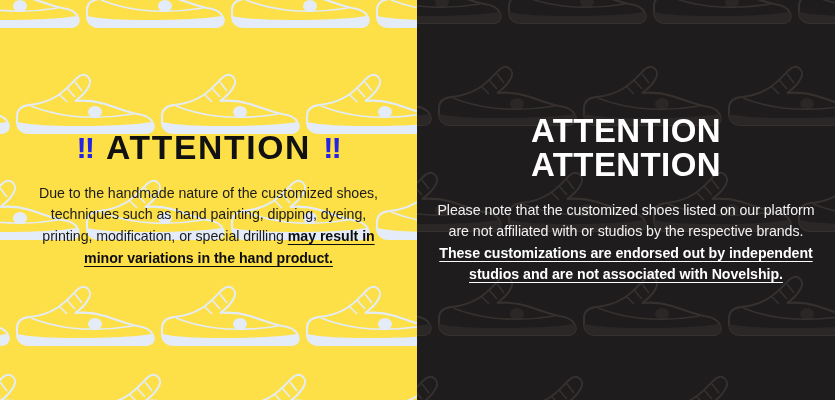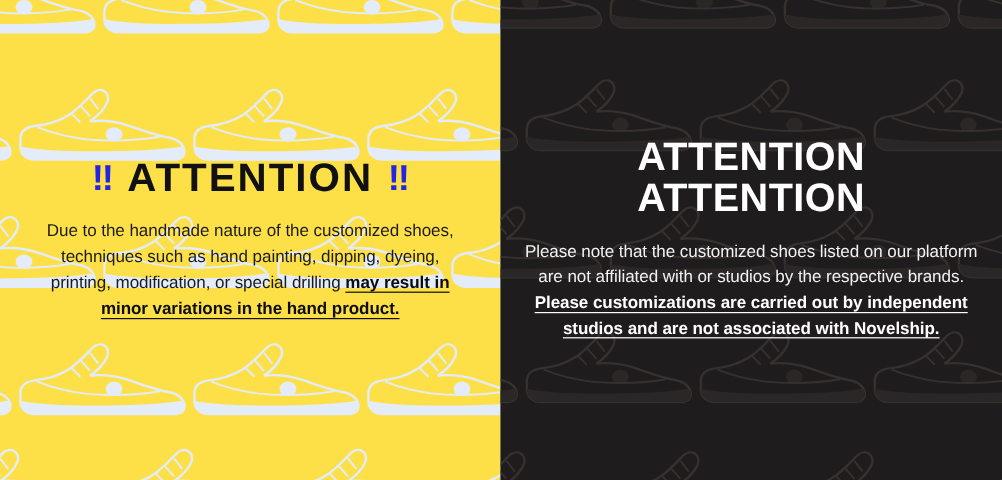--- a/index.html
+++ b/index.html
@@ -233,17 +233,17 @@
         </g>
       </svg>
     </div>
 
     <div class="content content-right">
       <h1 class="heading heading-right">
         <span class="hl">ATTENTION</span>
         <span class="hl">ATTENTION</span>
       </h1>
 
-      <p class="body-text body-right"><span>Please note that the customized shoes listed on our platform are not affiliated with or studios by the respective brands. </span><span class="emph">Please customizations are carried out by independent studios and are not associated with Novelship.</span></p>
+      <p class="body-text body-right"><span>Please note that the customized shoes listed on our platform are not affiliated with or studios by the respective brands. </span><span class="emph">These customizations are endorsed out by independent studios and are not associated with Novelship.</span></p>
     </div>
   </div>
 
 </div>
 
 </body></html>

